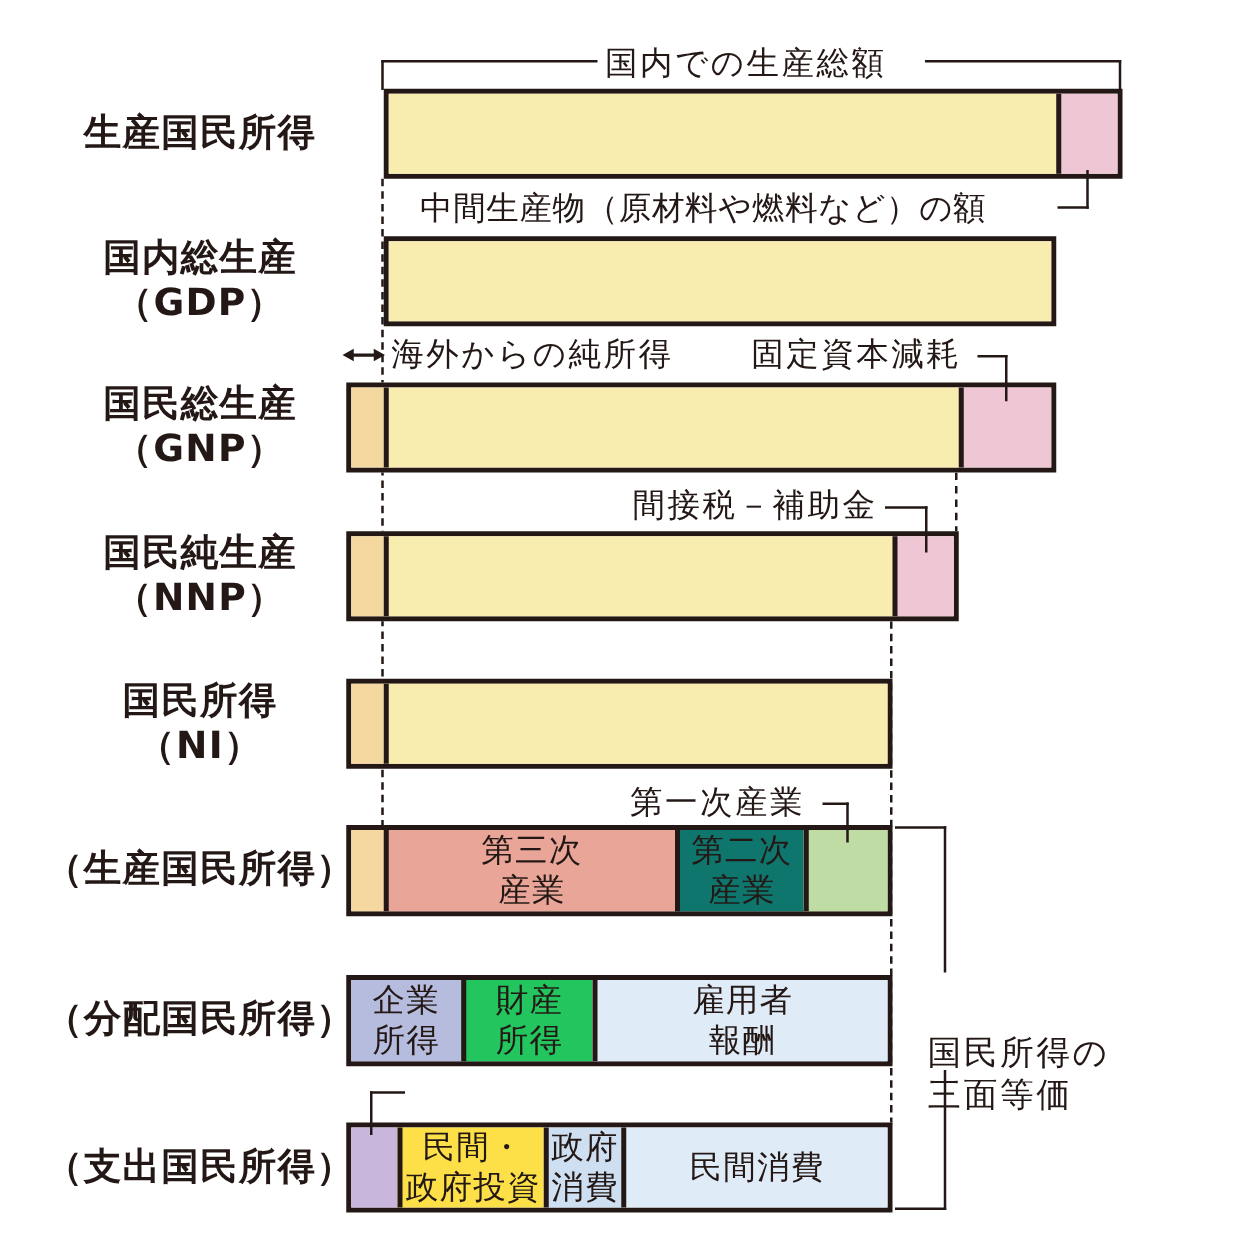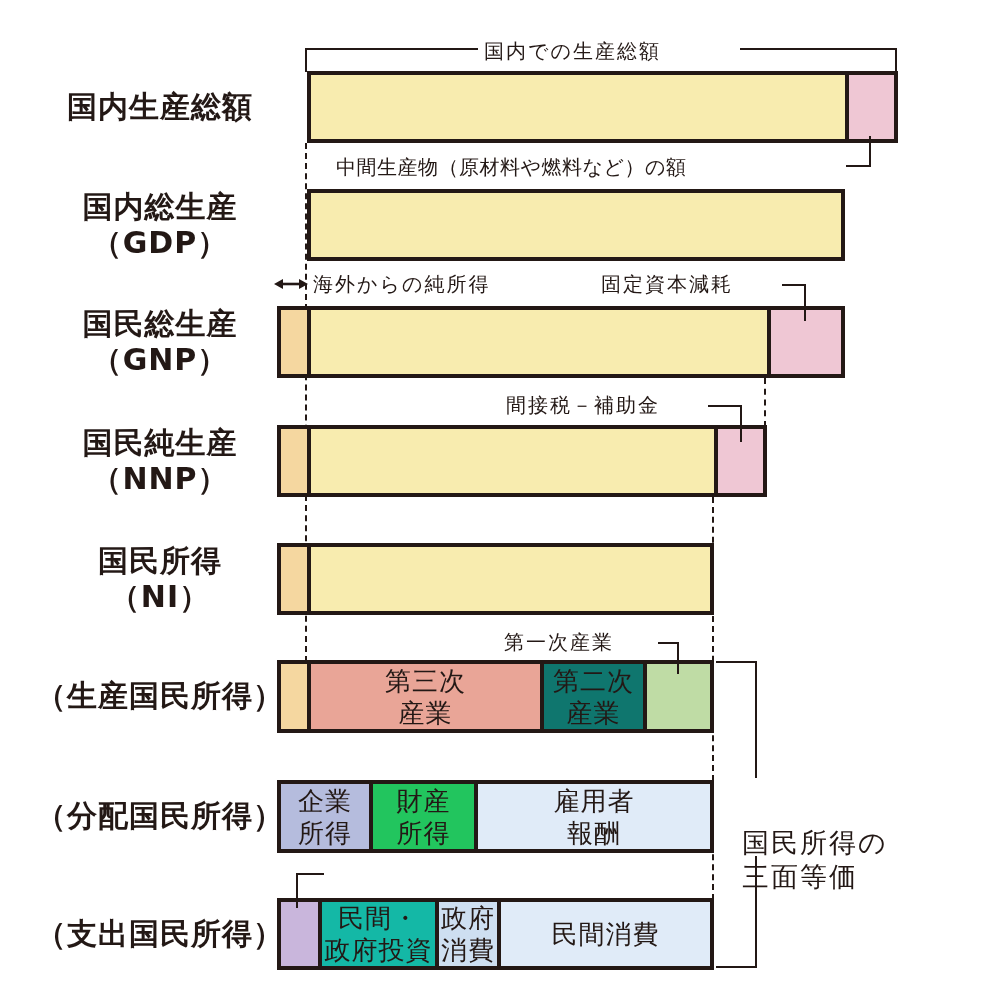--- a/index.html
+++ b/index.html
@@ -18,58 +18,58 @@
     text-align:center;white-space:pre-line;
     font-size:26px;line-height:32px;letter-spacing:1px;
   }
   .seg.first{border-left:none;}
   .seg.grow{flex:1 1 auto;}
   
   .c-yellow{background:#F8ECAF;}
   .c-orange{background:#F5D7A0;}
   .c-pink{background:#EFC7D4;}
   .c-salmon{background:#E9A597;}
-  .c-salmon2{background:#14b8a6;}
+  .c-salmon2{background:#fde047;}
   .c-blue2{background:#0f766e;}
   .c-green{background:#BFDCA5;}
   .c-lavender{background:#B5BCDD;}
   .c-pink2{background:#22c55e;}
   .c-lblue{background:#E0EBF8;}
   .c-gov{background:#CEDFF1;}
   .c-purple{background:#C9B6DC;}
   
   .rowlabel{
     position:absolute;left:10px;width:300px;text-align:center;
     font-size:30px;line-height:36px;font-weight:bold;
     white-space:pre-line;letter-spacing:1px;z-index:3;
   }
   
   .ann{
-    position:absolute;font-size:20px;line-height:30px;white-space:nowrap;
+    position:absolute;font-size:26px;line-height:30px;white-space:nowrap;
     letter-spacing:2px;z-index:3;
   }
   .ann.tight{letter-spacing:0.5px;}
   .ann.multi{white-space:pre-line;line-height:34px;font-size:27px;margin-top:40px;}
   
   .hline{position:absolute;height:2px;background:#231815;z-index:3;}
   .vline{position:absolute;width:2px;background:#231815;z-index:3;}
   
   .vdash{position:absolute;width:0;border-left:2px dashed #231815;z-index:1;}
   .arrow-svg{position:absolute;z-index:3;}
 </style>
 </head>
 <body>
 
 <div class="canvas">
 
   <div class="vdash" style="left:305px;top:143px;height:519px;"></div>
   <div class="vdash" style="left:764px;top:378px;height:49px;"></div>
   <div class="vdash" style="left:712px;top:497px;height:403px;"></div>
 
-  <div class="rowlabel" style="top:89px;">国内生産総額</div>
+  <div class="rowlabel" style="top:89px;">生産国民所得</div>
   <div class="bar" style="left:307px;top:71px;width:591px;height:72px;">
     <div class="seg first c-yellow" style="width:534px;"></div>
     <div class="seg grow c-pink"></div>
   </div>
 
   <div class="rowlabel" style="top:189px;">国内総生産
 （GDP）</div>
   <div class="bar" style="left:307px;top:189px;width:538px;height:72px;">
     <div class="seg first grow c-yellow"></div>
   </div>

